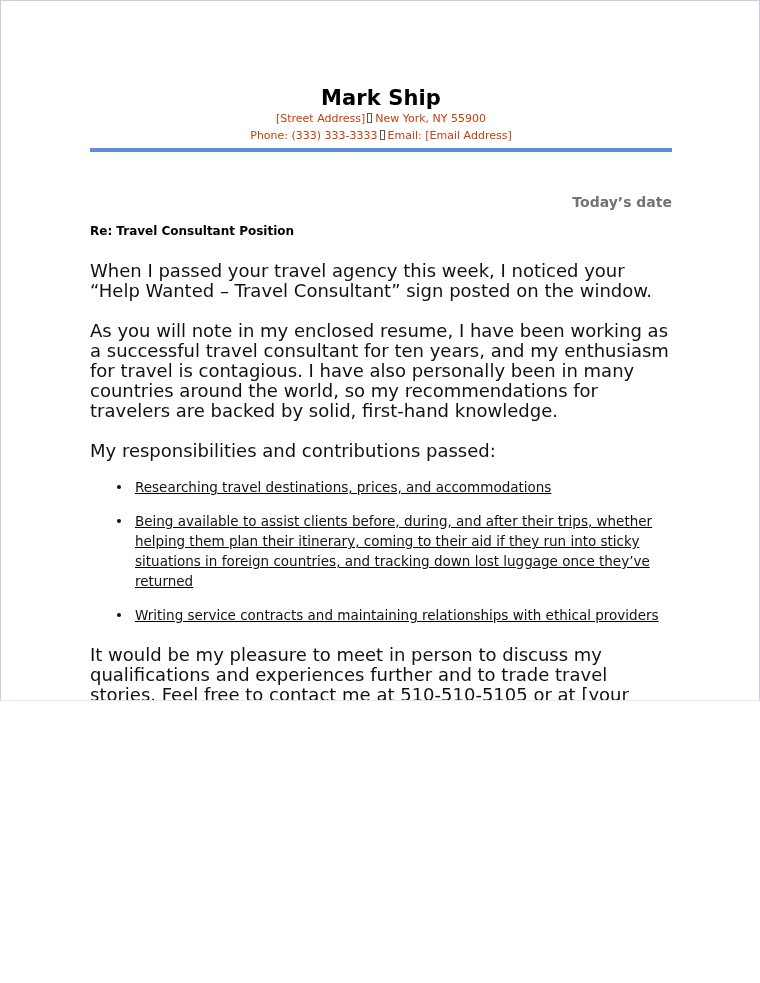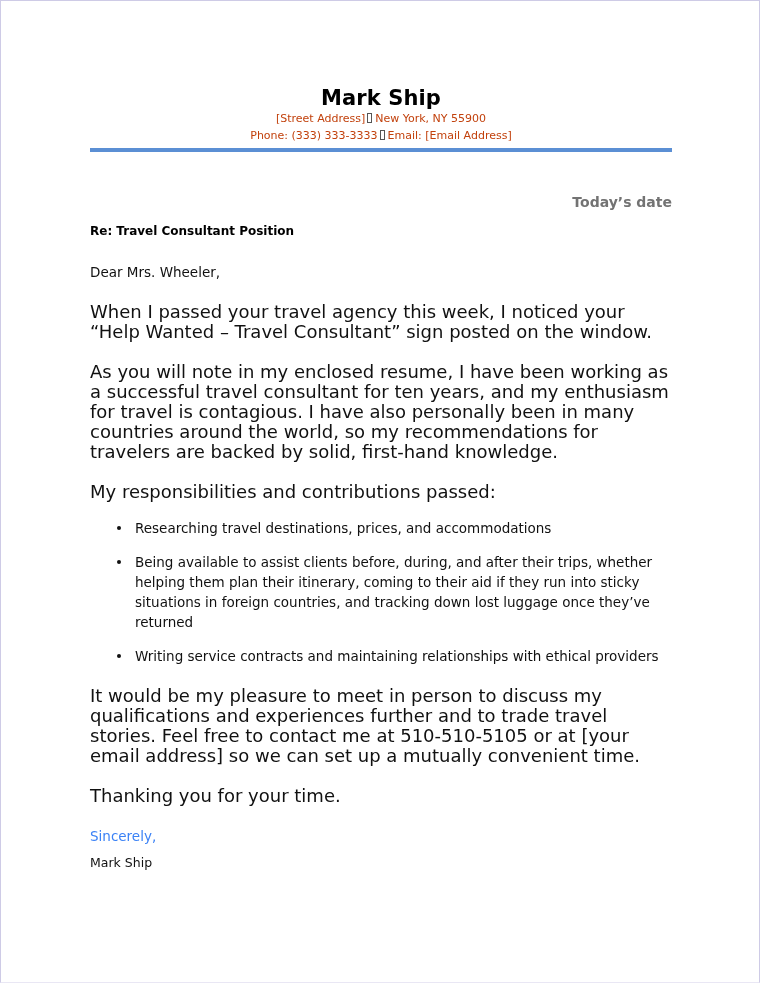--- a/index.html
+++ b/index.html
@@ -6,21 +6,21 @@
     margin: 0;
     padding: 0;
     background: #ffffff;
   }
   body {
     font-family: "DejaVu Sans", sans-serif;
   }
   .page {
     position: relative;
     width: 760px;
-    height: 983px;
+    height: 701px;
     box-sizing: border-box;
     background: #ffffff;
     border: 1px solid #cecbe6;
     border-bottom-color: #e9e7f4;
     overflow: hidden;
   }
   .sheet {
     position: absolute;
     left: 89px;
     top: 0;
@@ -97,20 +97,21 @@
   p.para {
     margin: 20px 0 0 0;
     font-size: 18px;
     color: #111;
     line-height: 20px;
   }
   ul.bullets {
     margin: 16px 0 0 0;
     padding: 0;
     list-style: none;
+    text-decoration: underline;
   }
   ul.bullets li {
     position: relative;
     margin-top: 14px;
     padding-left: 45px;
     font-size: 13.5px;
     color: #111;
     line-height: 20px;
   }
   ul.bullets li:first-child { margin-top: 0; }
@@ -151,21 +152,20 @@
         <span>Phone: (333) 333-3333</span><span class="sep-glyph"></span><span>Email: [Email Address]</span>
       </div>
       <div class="rule"></div>
     </div>
 
     <div class="date-line">Today’s date</div>
 
 
     <div class="subject">Re: Travel Consultant Position</div>
 
-    <div class="salutation">Dear Mrs. Wheeler,</div>
 
     <p class="para">When I passed your travel agency this week, I noticed your “Help Wanted – Travel Consultant” sign posted on the window.</p>
     <p class="para">As you will note in my enclosed resume, I have been working as a successful travel consultant for ten years, and my enthusiasm for travel is contagious. I have also personally been in many countries around the world, so my recommendations for travelers are backed by solid, first-hand knowledge.</p>
     <p class="para">My responsibilities and contributions passed:</p>
 
     <ul class="bullets">
       <li>
         <span class="dot"></span>
         <span>Researching travel destinations, prices, and accommodations</span>
       </li>

